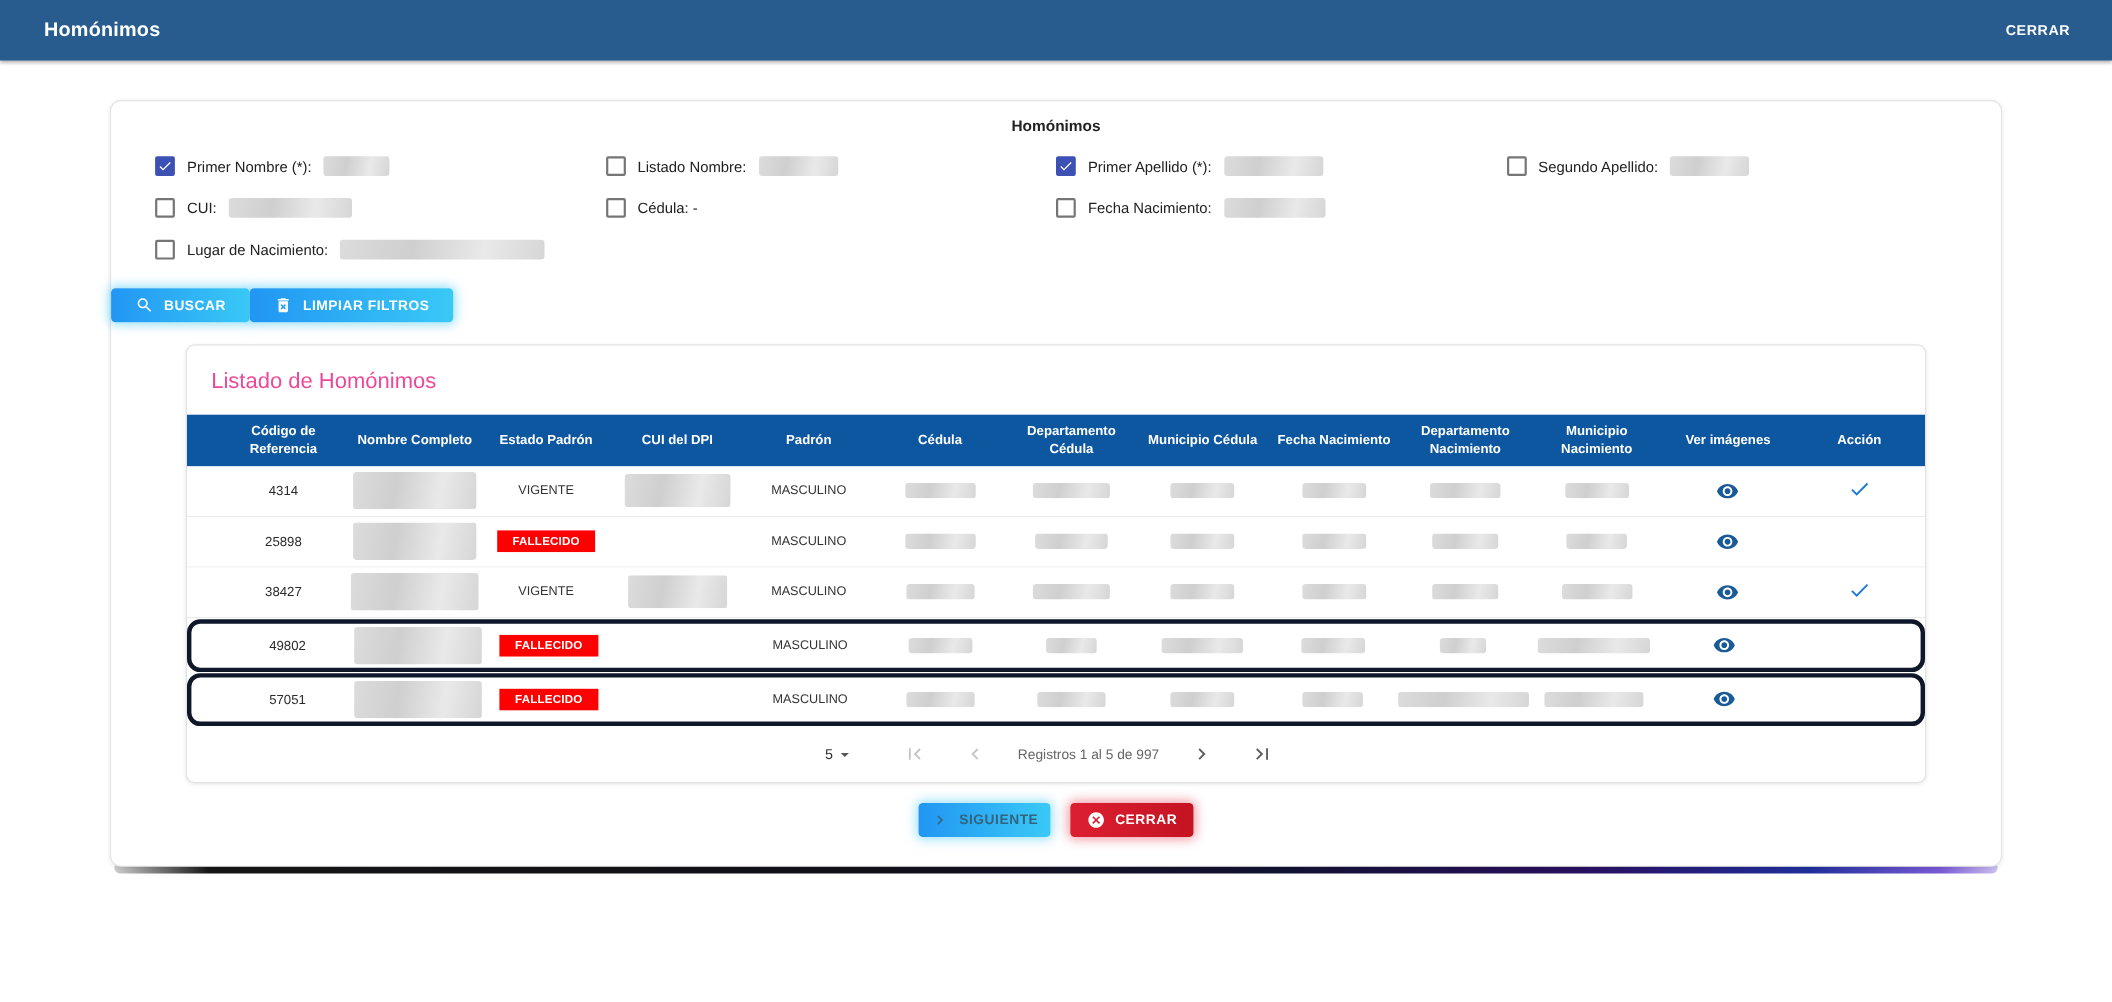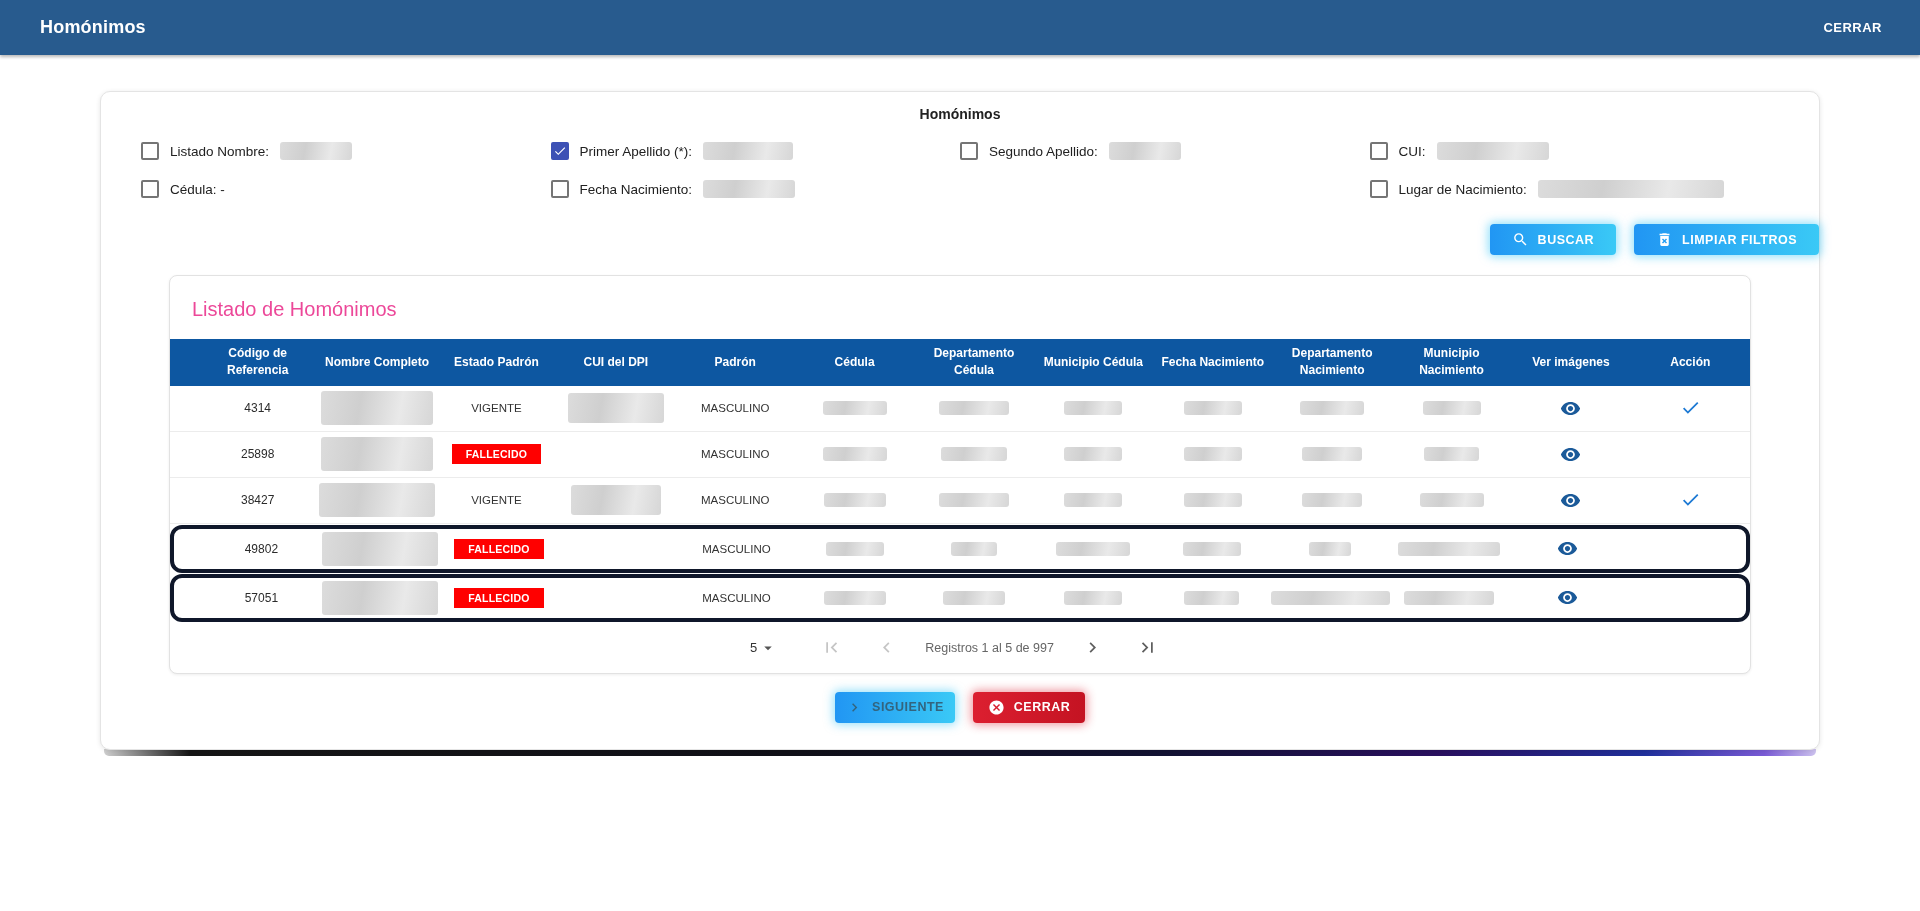--- a/index.html
+++ b/index.html
@@ -22,21 +22,21 @@
   .flabel { font-size:13.5px; color:#212121; }
   .cb { width:18px; height:18px; border:2px solid #757575; border-radius:2px; display:inline-flex; align-items:center; justify-content:center; cursor:pointer; flex:0 0 auto; background:#fff; }
   .cb.on { background:#3d51b5; border-color:#3d51b5; }
   .cb svg { width:16px; height:16px; }
 
   .redact { display:inline-block; border-radius:3px;
             background:linear-gradient(100deg,#dcdcdc 0%,#cfcfcf 35%,#e9e9e9 70%,#d6d6d6 100%);
             filter:blur(.6px); }
 
   
-  .search-actions { display:flex; justify-content:flex-end; gap:18px; margin:16px 0 20px; }
+  .search-actions { display:flex; justify-content:flex-start; margin:16px 0 20px; }
   .btn { display:inline-flex; align-items:center; justify-content:center; gap:9px; height:31px; border:none; border-radius:4px;
          font-family:inherit; font-size:12.5px; font-weight:700; letter-spacing:.5px; cursor:pointer; padding:0 22px; }
   .btn svg { width:17px; height:17px; }
   .btn-blue { background:linear-gradient(90deg,#2196f3,#3ac9f6); color:#fff; box-shadow:0 0 10px 2px rgba(58,198,246,.55); }
   .btn-next { background:linear-gradient(90deg,#2196f3,#3ac9f6); color:#33647e; box-shadow:0 0 10px 2px rgba(58,198,246,.5); width:120px; }
   .btn-red  { background:linear-gradient(90deg,#dc1f30,#c41322); color:#fff; box-shadow:0 0 10px 2px rgba(220,31,48,.45); width:112px; }
 
   
   .list-card { margin:0 68px; border:1px solid #e2e2e2; border-radius:8px; box-shadow:0 1px 3px rgba(0,0,0,.07); overflow:hidden; background:#fff; }
   .list-title { font-size:20px; font-weight:500; color:#ec4899; padding:22px 22px 18px; }
@@ -71,20 +71,29 @@
 
 <header class="topbar">
   <div class="topbar-title">Homónimos</div>
   <button class="topbar-close">CERRAR</button>
 </header>
 
 <main class="card">
   <div class="panel-title">Homónimos</div>
 
   <div class="filters" id="filters">
+      <div class="fitem">
+        <span class="cb on">
+          <svg viewBox="0 0 24 24">
+            <path d="M9 16.17L4.83 12l-1.42 1.41L9 19 21 7l-1.41-1.41z" fill="#fff"></path>
+          </svg>
+        </span>
+        <span class="flabel">Primer Nombre (*):</span>
+        <span class="redact" style="width: 60px; height: 18px;"></span>
+      </div>
       <div class="fitem">
         <span class="cb"></span>
         <span class="flabel">Listado Nombre:</span>
         <span class="redact" style="width: 72px; height: 18px;"></span>
       </div>
       <div class="fitem">
         <span class="cb on">
           <svg viewBox="0 0 24 24">
             <path d="M9 16.17L4.83 12l-1.42 1.41L9 19 21 7l-1.41-1.41z" fill="#fff"></path>
           </svg>

